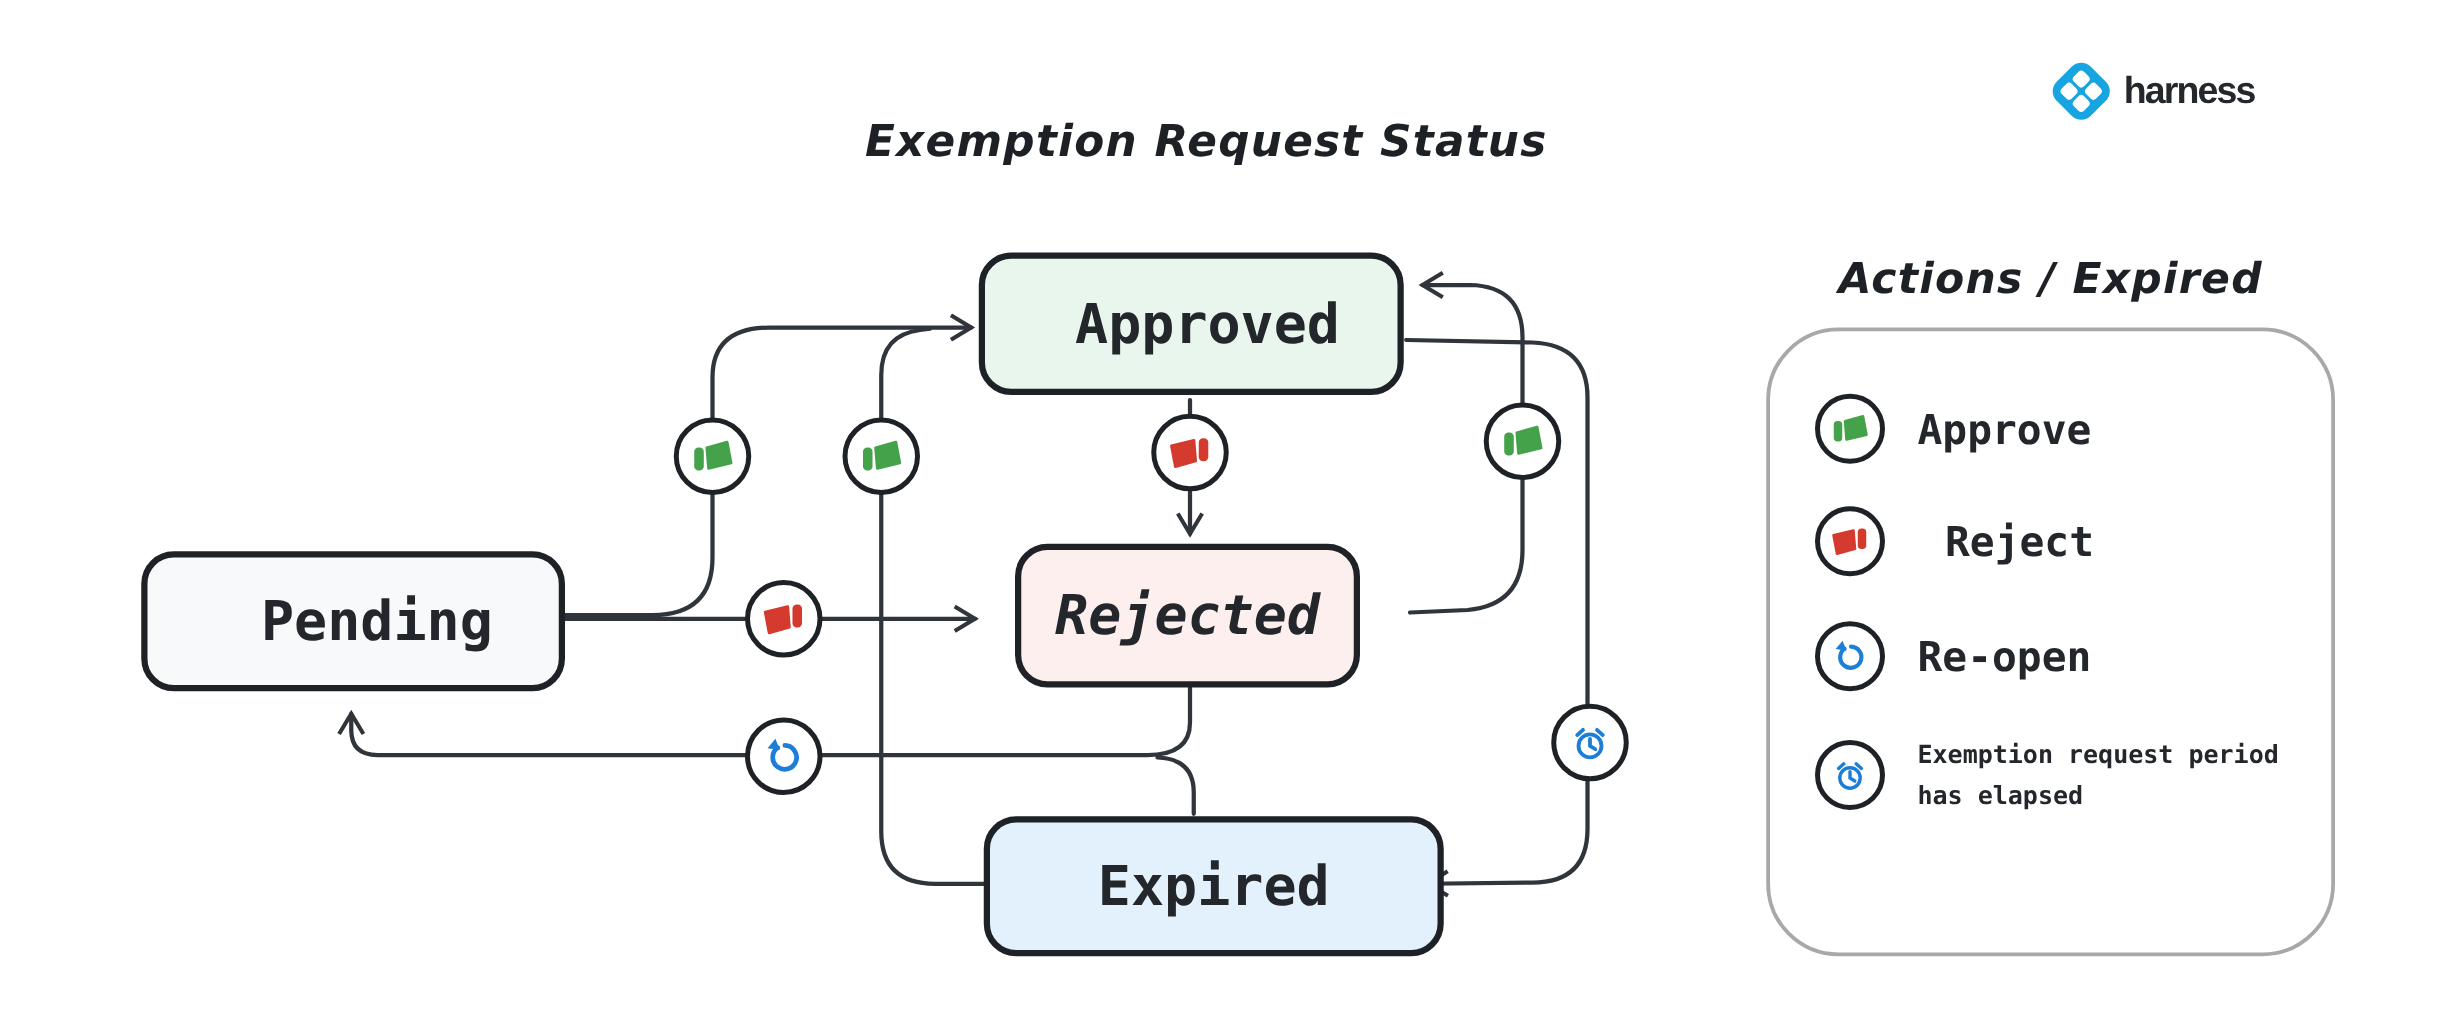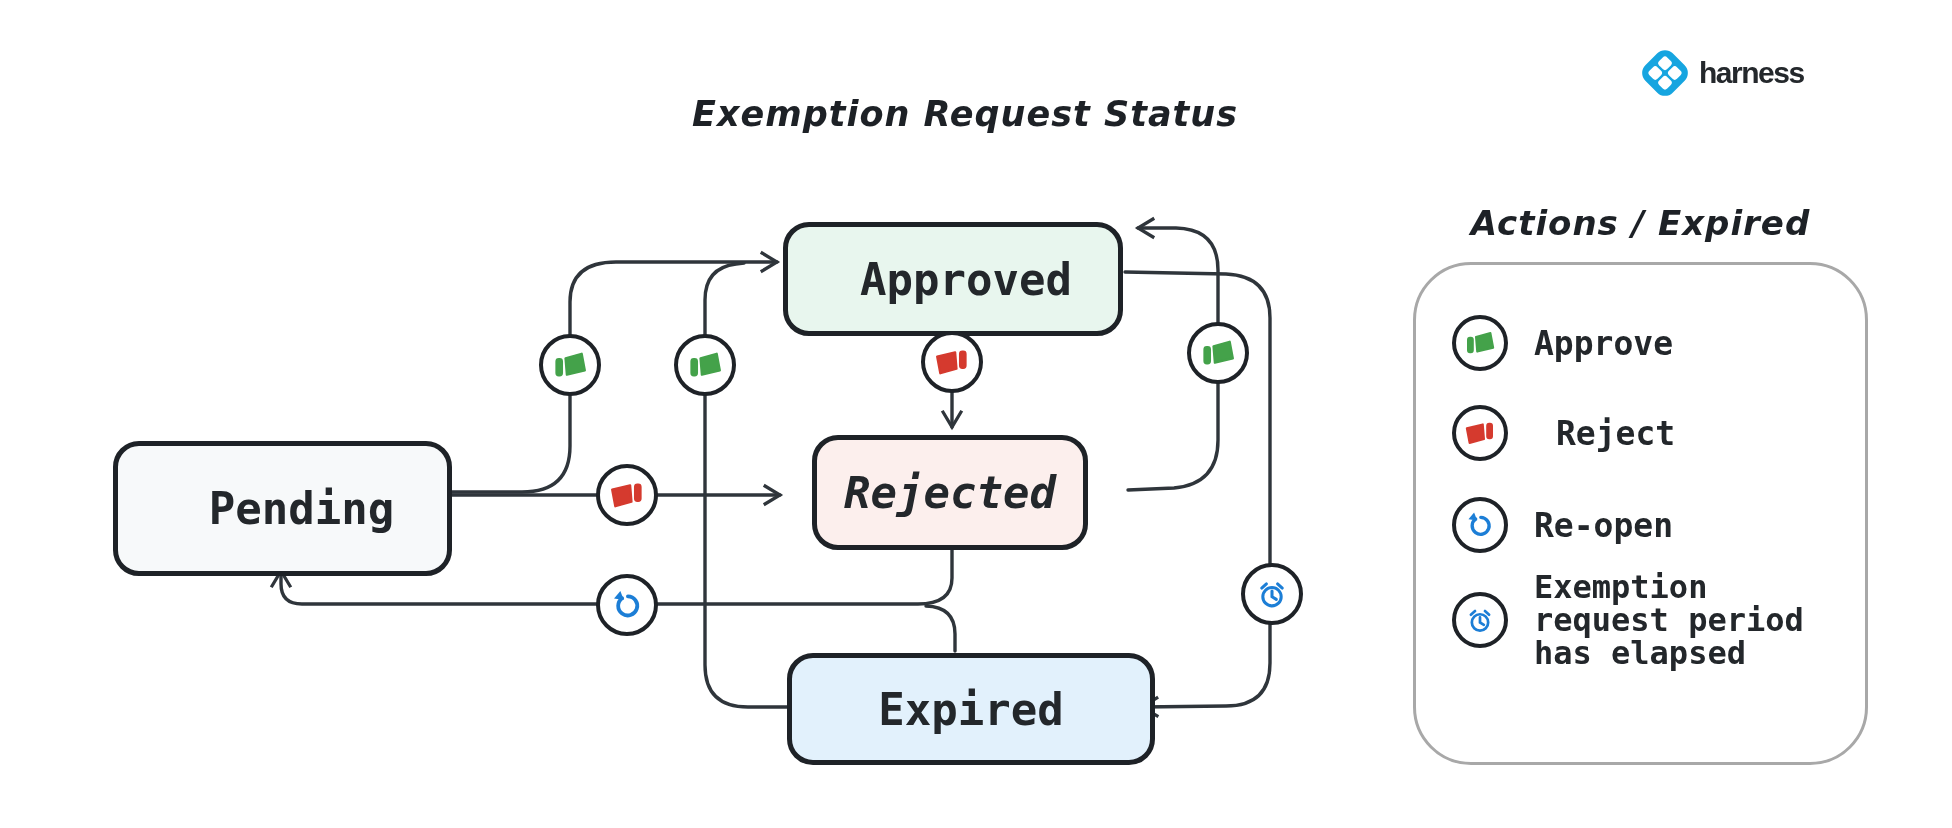--- a/index.html
+++ b/index.html
@@ -16,21 +16,21 @@
   .edge-layer{position:absolute;left:0;top:0;z-index:1;}
   .edge-icon{position:absolute;width:62px;height:62px;box-sizing:border-box;background:#ffffff;
           border:4px solid #1e2227;border-radius:50%;display:flex;align-items:center;justify-content:center;
           transform:translate(-50%,-50%);z-index:2;}
   .legend-panel{position:absolute;left:1413px;top:262px;width:455px;height:503px;box-sizing:border-box;
           background:#ffffff;border:3px solid #a8a8a8;border-radius:58px;z-index:2;}
   .legend-item{position:absolute;left:36px;display:flex;align-items:center;gap:26px;}
   .legend-icon{width:56px;height:56px;box-sizing:border-box;background:#ffffff;border:4px solid #1e2227;
           border-radius:50%;display:flex;align-items:center;justify-content:center;flex:0 0 auto;}
   .legend-label{font-size:33px;font-weight:bold;color:#23272b;white-space:nowrap;}
-  .legend-label.small{font-size:32px;line-height:33px;white-space:normal;width:316px;}
+  .legend-label.small{font-size:20px;line-height:33px;white-space:normal;width:316px;}
   .brand{position:absolute;left:1636px;top:44px;display:flex;align-items:center;gap:5px;z-index:2;}
   .brand-text{font-family:"Liberation Sans", sans-serif;font-weight:700;font-size:30px;
           letter-spacing:-1.5px;color:#24282c;}
   .z2{z-index:2;}
 </style>
 </head>
 <body>
 
 <div class="canvas">
 
@@ -61,24 +61,24 @@
       <path d="M452,495 L780,495" marker-end="url(#arrow)"></path>
       <path d="M787,707 L748,707 Q705,707 705,665 L705,300 Q705,268 736,264 L744,263"></path>
       <path d="M952,320 L952,427" marker-end="url(#arrow)"></path>
       <path d="M1128,490 L1174,488 Q1218,484 1218,440 L1218,270 Q1218,229 1176,228 L1138,228" marker-end="url(#arrow)"></path>
       <path d="M1125,272 L1226,274 Q1270,276 1270,318 L1270,663 Q1270,706 1226,706 L1142,707" marker-end="url(#arrow)"></path>
       <path d="M952,550 L952,578 Q952,604 918,604 L302,604 Q281,604 281,584 L281,571" marker-end="url(#arrow)"></path>
       <path d="M955,651 L955,634 Q955,607 926,606"></path>
     </g>
   </svg>
 
-  <div class="state-node z2" style="left: 113px; top: 441px; width: 339px; height: 135px; background: rgb(247, 249, 250); padding-left: 38px;">
+  <div class="state-node z2" style="left: 113px; top: 441px; width: 339px; height: 112px; background: rgb(247, 249, 250); padding-left: 38px;">
     <span>Pending</span>
   </div>
-  <div class="state-node z2" style="left: 783px; top: 222px; width: 340px; height: 114px; background: rgb(232, 246, 238); padding-left: 26px;">
+  <div class="state-node z2" style="left: 783px; top: 202px; width: 340px; height: 114px; background: rgb(232, 246, 238); padding-left: 26px;">
     <span>Approved</span>
   </div>
   <div class="state-node z2" style="left: 812px; top: 435px; width: 276px; height: 115px; background: rgb(252, 239, 237); font-style: italic;">
     <span>Rejected</span>
   </div>
   <div class="state-node z2" style="left: 787px; top: 653px; width: 368px; height: 112px; background: rgb(226, 241, 252);">
     <span>Expired</span>
   </div>
 
   <div class="edge-icon" style="left:570px;top:365px;">

